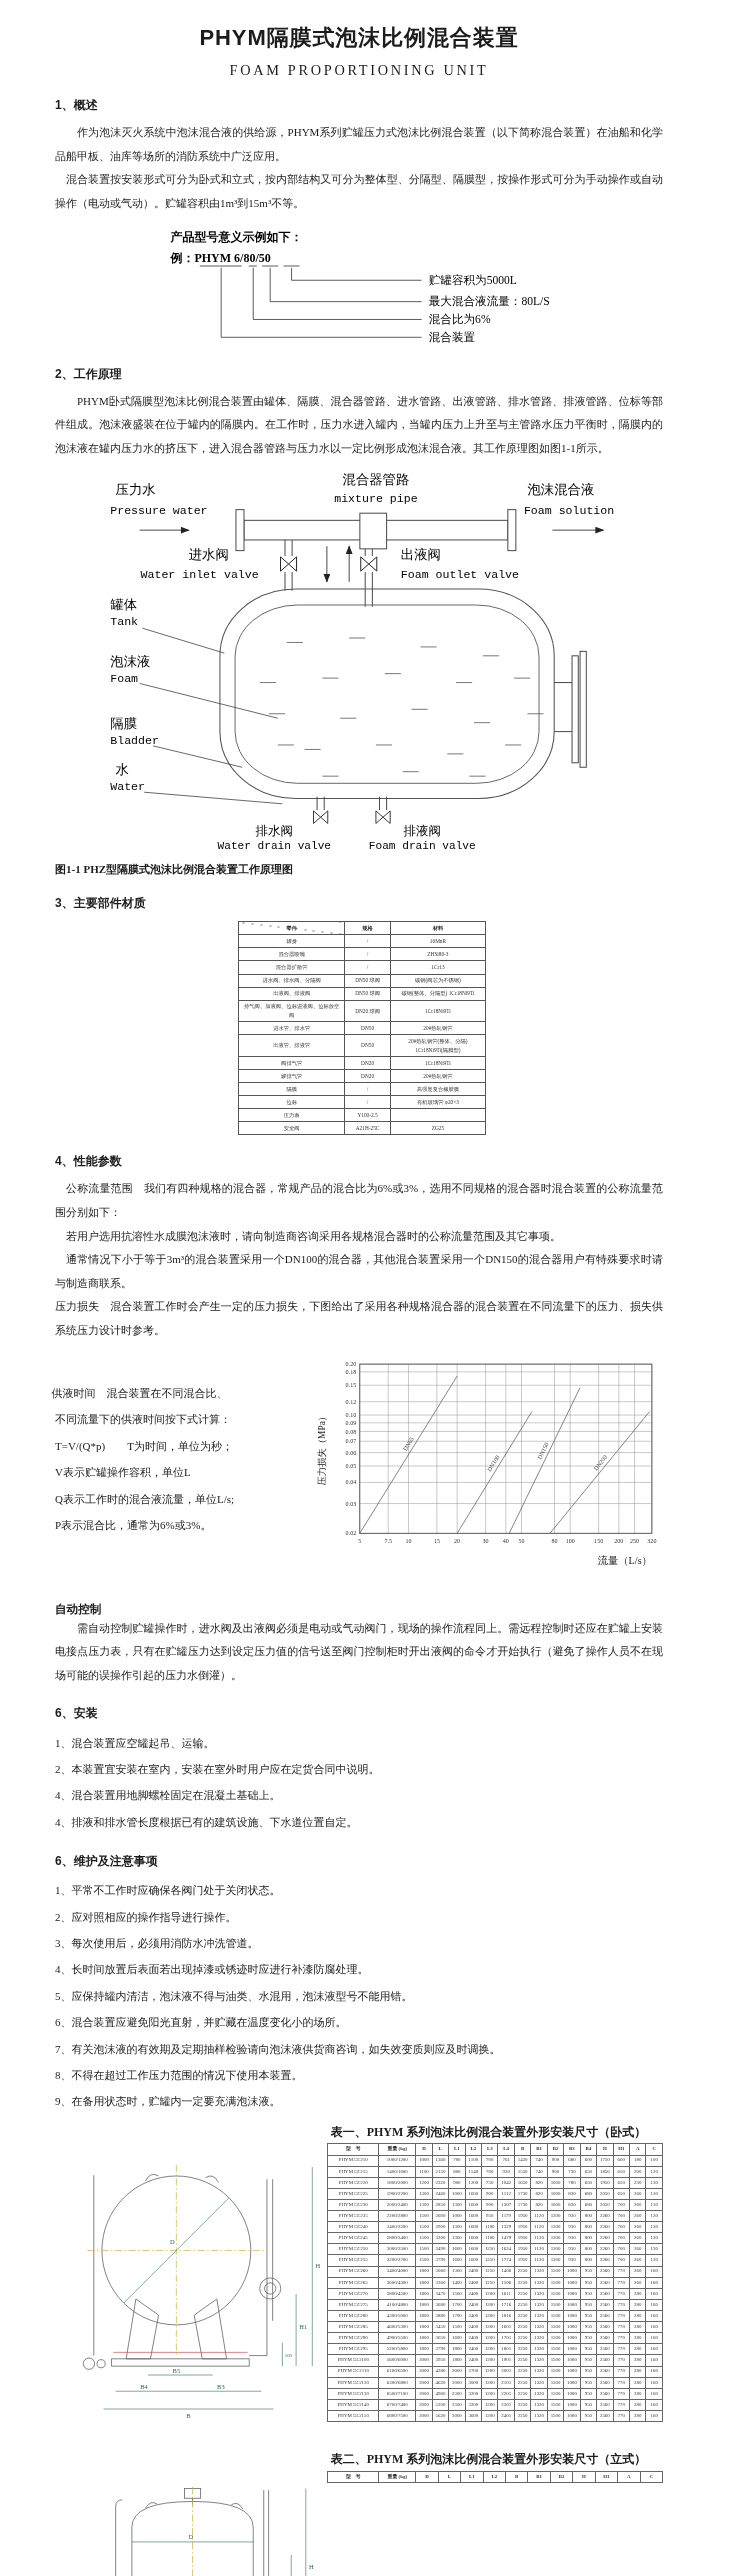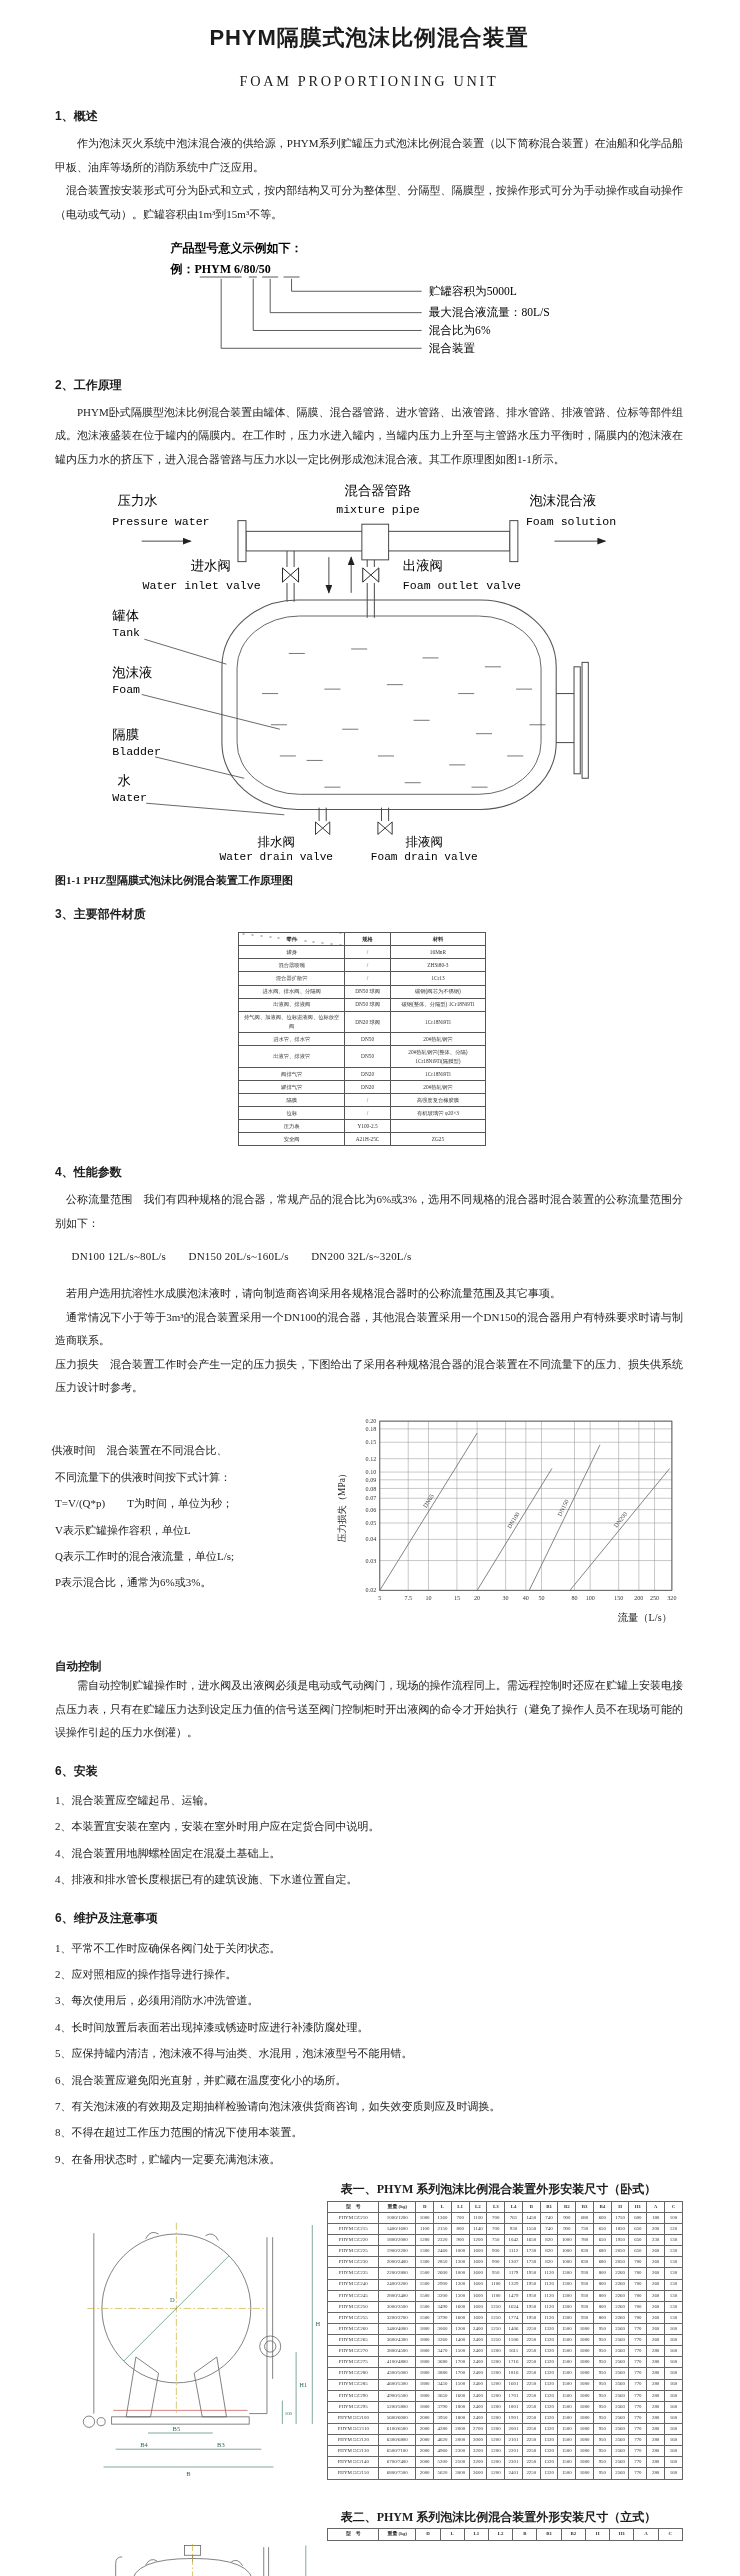--- a/index.html
+++ b/index.html
@@ -1,21 +1,21 @@
 <!DOCTYPE html>
 <html style="font-size:14.3px"><head>
 <meta charset="utf-8">
 <style>
   html,body{margin:0;padding:0;background:#ffffff;}
   .page{position:relative;width:740px;height:2576px;margin:0;background:#fff;color:#1c1c1c;
         font-family:"Liberation Serif","DejaVu Serif",serif;overflow:hidden;box-sizing:border-box;
-        padding:23px 57px 0 55px;}
+        padding:23px 77px 0 55px;}
   .title{font-family:"Liberation Sans","DejaVu Sans",sans-serif;font-weight:bold;font-size:22px;
          text-align:center;letter-spacing:0.9px;}
-  .subtitle{font-size:14.3px;text-align:center;letter-spacing:2.7px;margin-top:20px;}
+  .subtitle{font-size:14.3px;text-align:center;letter-spacing:2.7px;margin-top:9px;}
   .sec-h{font-family:"Liberation Sans","DejaVu Sans",sans-serif;font-weight:bold;font-size:12px;
          margin:18px 0 7.1px 0;}
   .p{font-size:11px;line-height:2.15;text-align:justify;}
   .ind2{text-indent:2em;}
   .ind1{text-indent:1em;}
   .flow-line{font-size:11px;line-height:2.1;margin:9px 0 14.3px 0;text-indent:1.5em;letter-spacing:0.2px;}
   .model-svg{display:block;margin:9px 0 0 53px;}
   .diagram-svg{display:block;margin:3.6px auto 0 auto;}
   .fig-cap{text-align:left;font-size:11px;font-weight:600;margin:9px 0 3.6px 0;}
   
@@ -273,21 +273,20 @@
         <tr>
           <td>安全阀</td>
           <td>A21H-25C</td>
           <td>ZG25</td>
         </tr>
       </tbody>
     </table>
 
   <div class="sec-h">4、性能参数</div>
   <div class="p ind1">公称流量范围　我们有四种规格的混合器，常规产品的混合比为6%或3%，选用不同规格的混合器时混合装置的公称流量范围分别如下：</div>
-  <div class="flow-line">DN100  12L/s~80L/s　　DN150  20L/s~160L/s　　DN200  32L/s~320L/s</div>
   <div class="p ind1">若用户选用抗溶性水成膜泡沫液时，请向制造商咨询采用各规格混合器时的公称流量范围及其它事项。</div>
   <div class="p ind1">通常情况下小于等于3m³的混合装置采用一个DN100的混合器，其他混合装置采用一个DN150的混合器用户有特殊要求时请与制造商联系。</div>
   <div class="p">压力损失　混合装置工作时会产生一定的压力损失，下图给出了采用各种规格混合器的混合装置在不同流量下的压力、损失供系统压力设计时参考。</div>
 
   <div class="chart-row">
     <div class="supply items">
         <div class="li">供液时间　混合装置在不同混合比、</div>
         <div class="li">不同流量下的供液时间按下式计算：</div>
         <div class="li">T=V/(Q*p)　　T为时间，单位为秒；</div>
         <div class="li">V表示贮罐操作容积，单位L</div>

